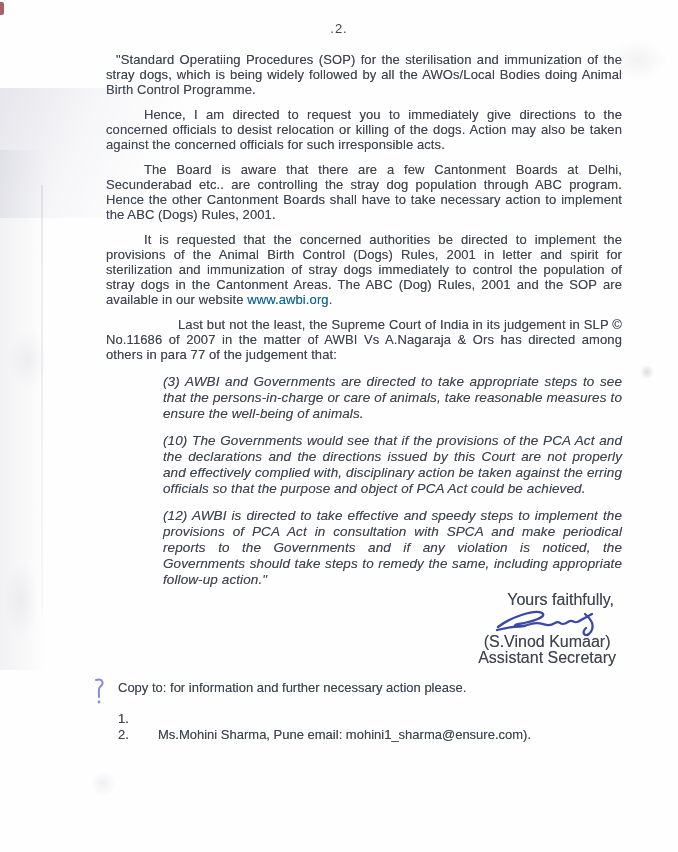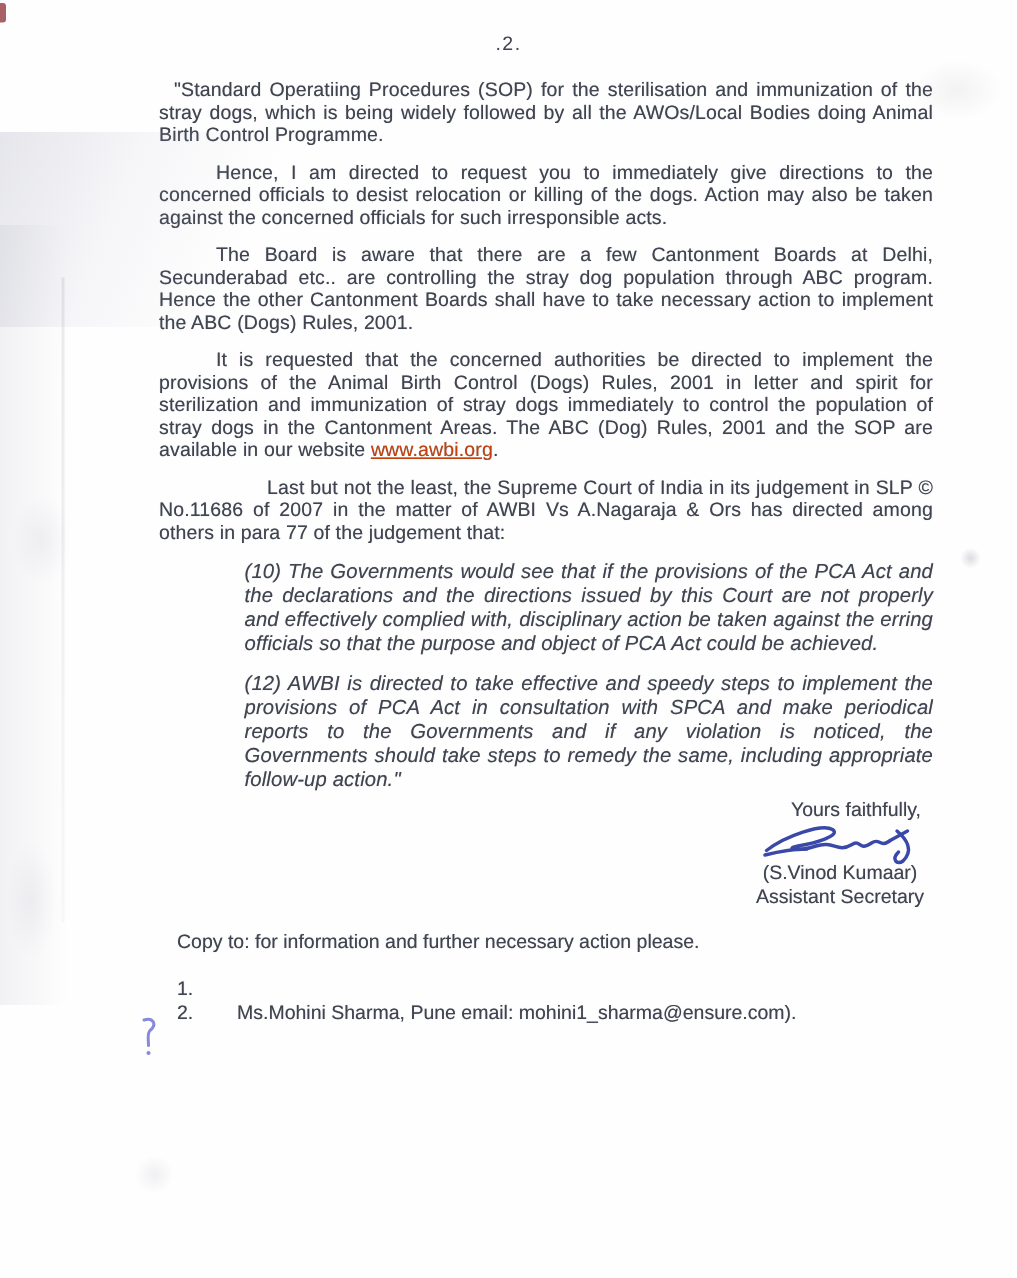--- a/index.html
+++ b/index.html
@@ -49,34 +49,34 @@
     margin:0 0 10px 0;
     font-size:13px;line-height:15px;
     text-align:justify;
     letter-spacing:.1px;
     text-shadow:0 0 .5px rgba(63,68,80,.55);
   }
   .p.first{text-indent:10px;}
   .p.indent{text-indent:38px;}
   .p.indent2{text-indent:72px;}
   .p.closing{margin-top:13px;margin-left:-8px;text-align:left;}
-  .link{color:#c2410c;text-decoration:underline;cursor:pointer;}
+  .link{color:#0369a1;cursor:pointer;}
   .quote{
     margin:11px 0 0 57px;
     font-size:13.5px;line-height:16px;
     font-style:italic;
     text-align:justify;
     letter-spacing:.1px;
     text-shadow:0 0 .5px rgba(63,68,80,.5);
   }
   .quote.qfirst{margin-top:12px;}
 
   
   .sig-row{display:flex;justify-content:flex-end;padding-right:62px;margin-top:4px;}
-  .sig-block{text-align:center;font-size:13px;line-height:16px;text-shadow:0 0 .5px rgba(63,68,80,.55);}
+  .sig-block{text-align:center;font-size:16px;line-height:16px;text-shadow:0 0 .5px rgba(63,68,80,.55);}
   .sig-block .valediction{text-align:right;padding-right:2px;}
   .sig-scribble{display:block;margin:-1px auto -3px auto;}
 
   
   .pen-tick{position:absolute;left:88px;top:676px;}
 
   
   .copy{padding:14px 24px 0 118px;font-size:13px;line-height:15px;text-shadow:0 0 .5px rgba(63,68,80,.55);}
   .copy-heading{margin-bottom:16px;}
   .copy-row{display:flex;margin-top:1px;}
@@ -99,20 +99,21 @@
 
   <div class="pagenum">.2.</div>
 
   <div class="content">
     <p class="p first">"Standard Operatiing Procedures (SOP) for the sterilisation and immunization of the stray dogs, which is being widely followed by all the AWOs/Local Bodies doing Animal Birth Control Programme.</p>
     <p class="p indent">Hence, I am directed to request you to immediately give directions to the concerned officials to desist relocation or killing of the dogs. Action may also be taken against the concerned officials for such irresponsible acts.</p>
     <p class="p indent">The Board is aware that there are a few Cantonment Boards at Delhi, Secunderabad etc.. are controlling the stray dog population through ABC program. Hence the other Cantonment Boards shall have to take necessary action to implement the ABC (Dogs) Rules, 2001.</p>
     <p class="p indent"><span>It is requested that the concerned authorities be directed to implement the provisions of the Animal Birth Control (Dogs) Rules, 2001 in letter and spirit for sterilization and immunization of stray dogs immediately to control the population of stray dogs in the Cantonment Areas. The ABC (Dog) Rules, 2001 and the SOP are available in our website </span><a class="link">www.awbi.org</a><span>.</span></p>
     <p class="p indent2">Last but not the least, the Supreme Court of India in its judgement in SLP © No.11686 of 2007 in the matter of AWBI Vs A.Nagaraja &amp; Ors has directed among others in para 77 of the judgement that:</p>
 
+    <div class="quote qfirst">(3) AWBI and Governments are directed to take appropriate steps to see that the persons-in-charge or care of animals, take reasonable measures to ensure the well-being of animals.</div>
     <div class="quote">(10) The Governments would see that if the provisions of the PCA Act and the declarations and the directions issued by this Court are not properly and effectively complied with, disciplinary action be taken against the erring officials so that the purpose and object of PCA Act could be achieved.</div>
     <div class="quote">(12) AWBI is directed to take effective and speedy steps to implement the provisions of PCA Act in consultation with SPCA and make periodical reports to the Governments and if any violation is noticed, the Governments should take steps to remedy the same, including appropriate follow-up action."</div>
 
   </div>
 
   <div class="sig-row">
     <div class="sig-block">
       <div class="valediction">Yours faithfully,</div>
       <svg class="sig-scribble" width="104" height="30" viewBox="0 0 104 30">
         <g fill="none" stroke="#3a48a8" stroke-width="2.3" stroke-linecap="round" stroke-linejoin="round">

